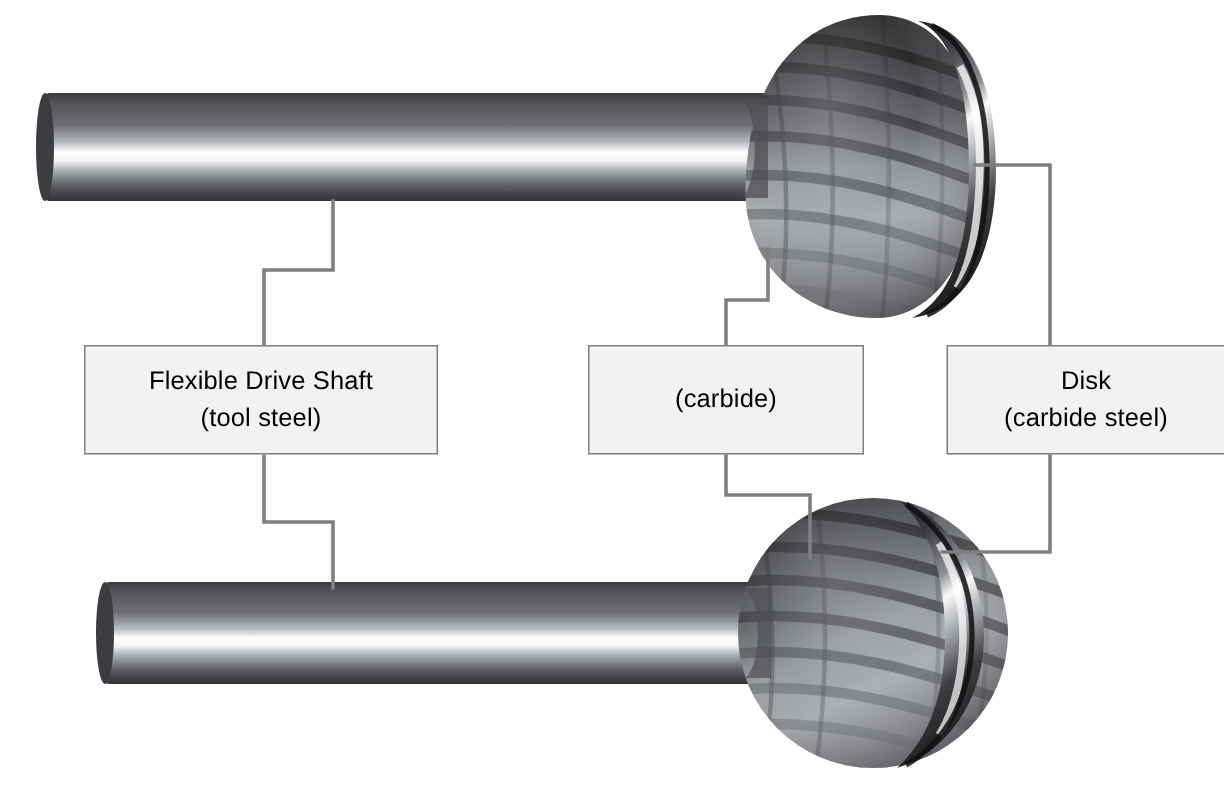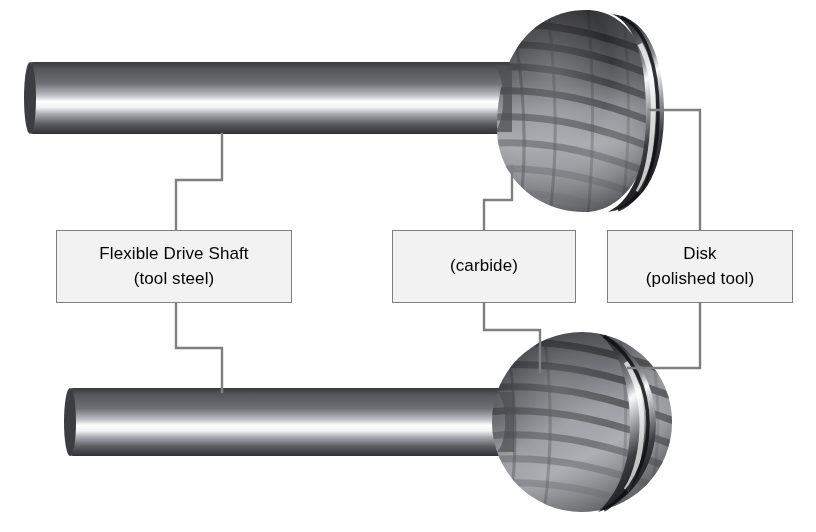--- a/index.html
+++ b/index.html
@@ -38,21 +38,21 @@
     color: #000000;
     font-size: 17px;
     line-height: 1.42;
     letter-spacing: 0.1px;
   }
   .callout-box .ln1 { display: block; }
   .callout-box .ln2 { display: block; }
 
   #box-shaft  { left: 56px;  top: 230px; width: 236px; height: 73px; }
   #box-cutter { left: 392px; top: 230px; width: 184px; height: 73px; }
-  #box-disk   { left: 607px; top: 230px; width: 186px; height: 73px; }
+  #box-disk   { left: 631px; top: 230px; width: 186px; height: 73px; }
 </style>
 </head>
 <body>
 
 <div id="stage">
 
   <svg id="art" viewBox="0 0 816 532" xmlns="http://www.w3.org/2000/svg">
     <defs>
 
       <linearGradient id="shaftGrad" x1="0" y1="0" x2="0" y2="1">
@@ -212,16 +212,16 @@
     <span class="ln1">Flexible Drive Shaft</span>
     <span class="ln2">(tool steel)</span>
   </div>
 
   <div id="box-cutter" class="callout-box">
     <span class="ln2">(carbide)</span>
   </div>
 
   <div id="box-disk" class="callout-box">
     <span class="ln1">Disk</span>
-    <span class="ln2">(polished tool)</span>
+    <span class="ln2">(carbide steel)</span>
   </div>
 
 </div>
 
 </body></html>

